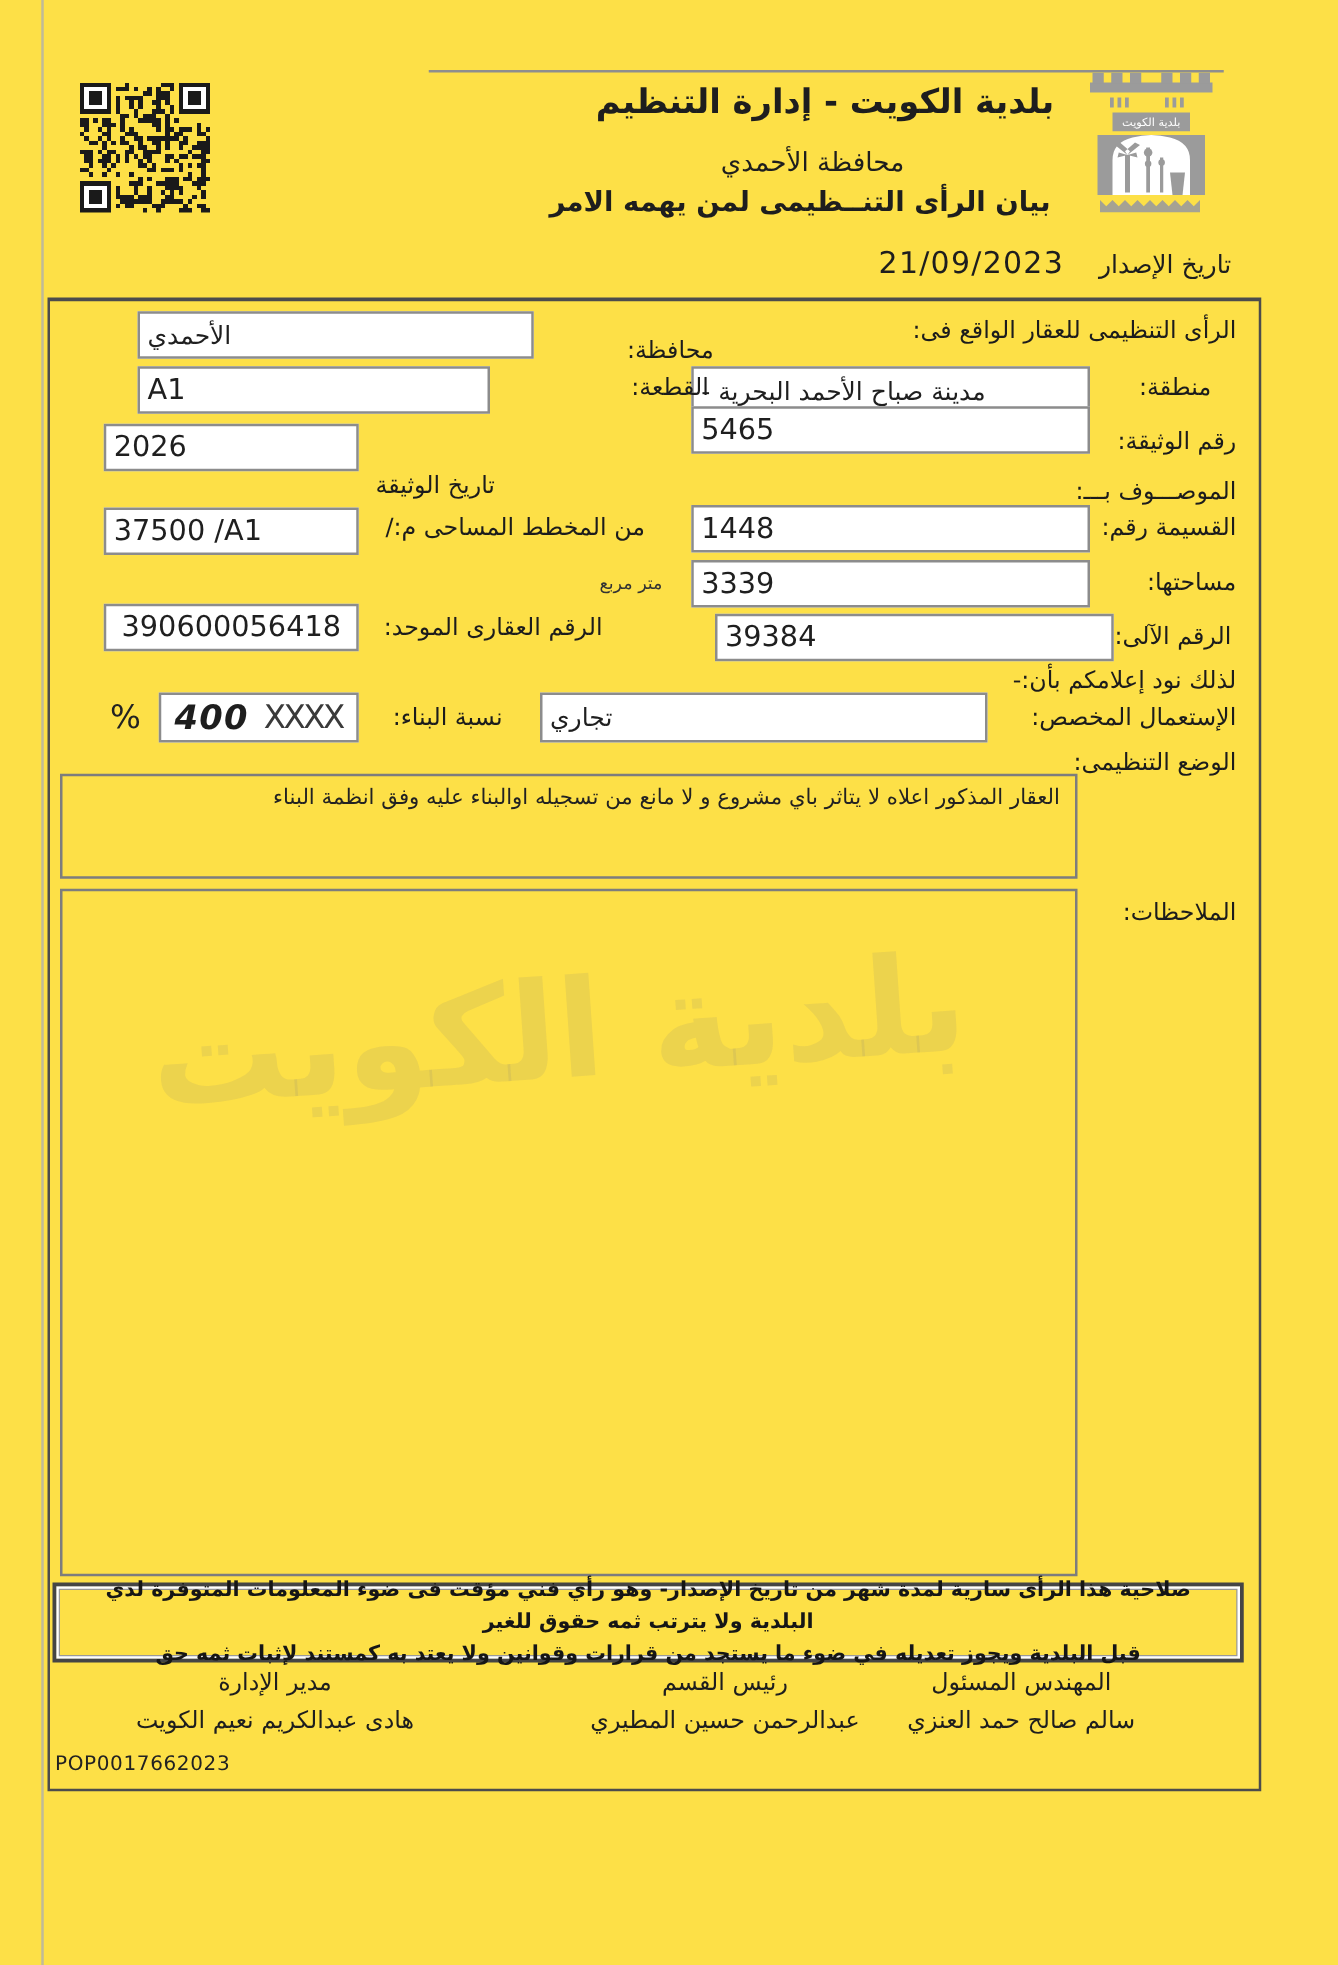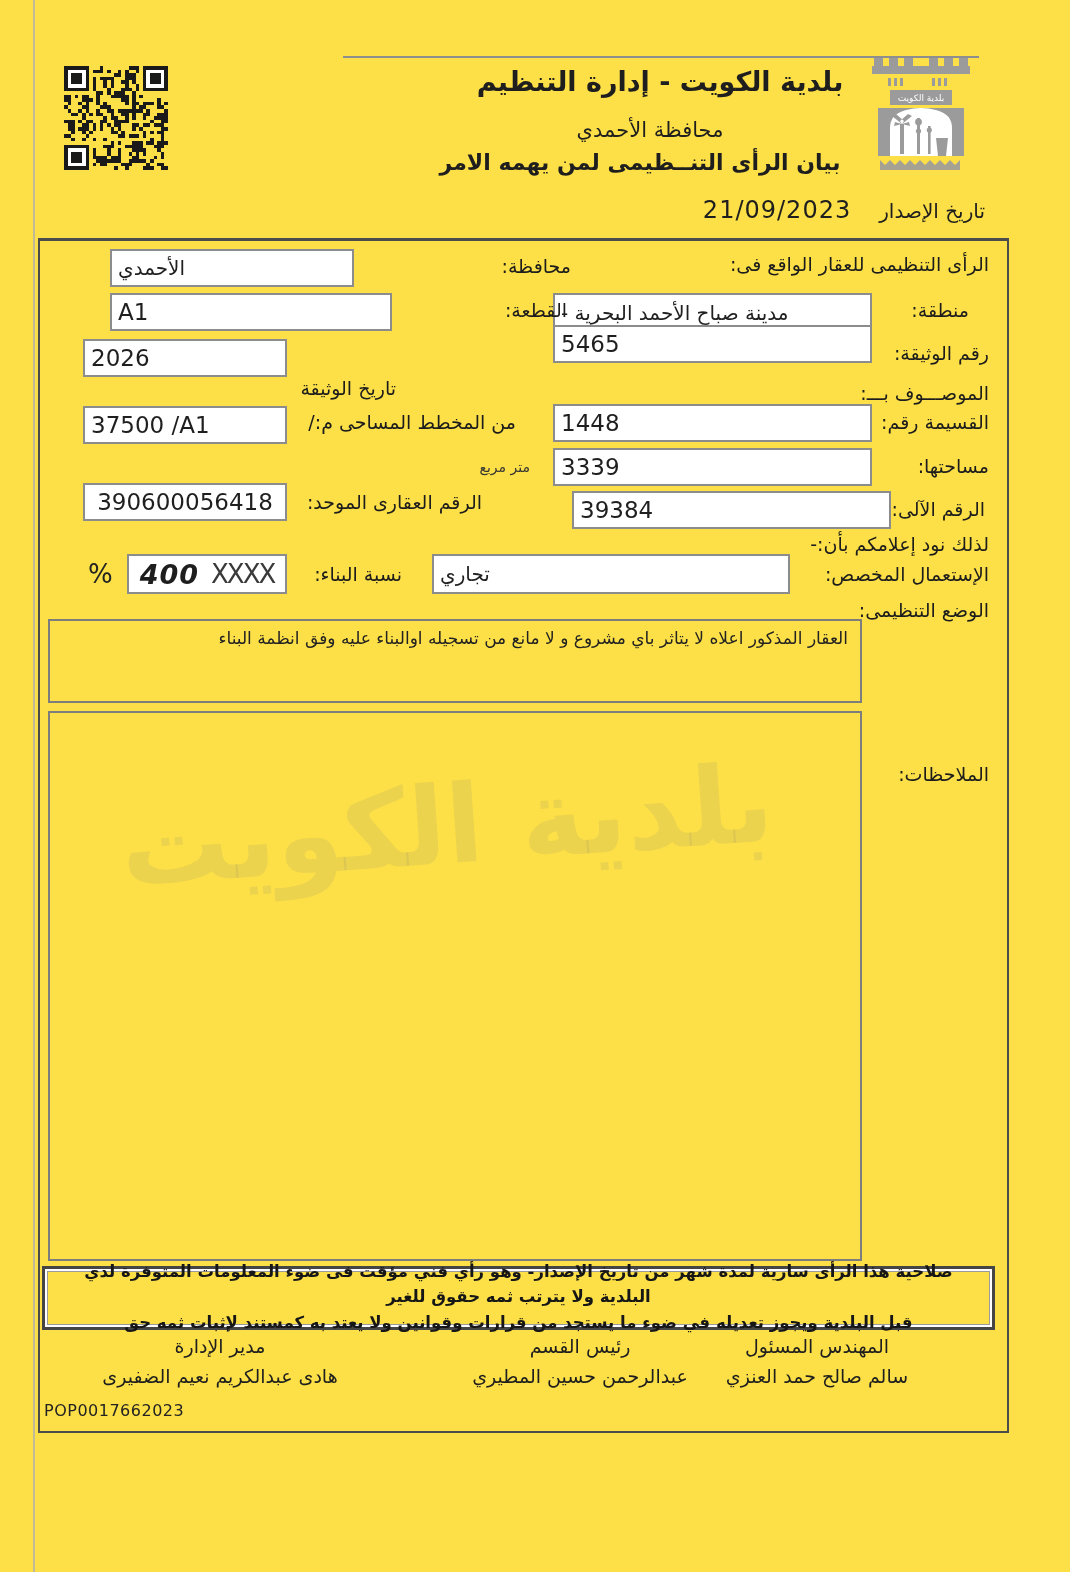--- a/index.html
+++ b/index.html
@@ -402,22 +402,22 @@
   <div class="abs gov-title">محافظة الأحمدي</div>
   <div class="abs doc-title">بيان الرأى التنــظيمى لمن يهمه الامر</div>
   <div class="abs date-row">
     <span class="lab">تاريخ الإصدار</span>
     <span class="val">21/09/2023</span>
   </div>
 
   <div class="abs mainbox" style="position:absolute;">
 
     <div class="lbl" style="right:18px; top:12px;">الرأى التنظيمى للعقار الواقع فى:</div>
-    <div class="lbl" style="right:436px; top:14px;margin-left:20px;">محافظة:</div>
-    <div class="vbox" style="left:70px; top:8px; width:244px; height:38px;">
+    <div class="lbl" style="right:436px; top:28px;margin-left:20px;">محافظة:</div>
+    <div class="vbox" style="left:70px; top:8px; width:317px; height:38px;">
       <span class="ar">الأحمدي</span>
     </div>
 
     <div class="lbl" style="right:38px; top:58px;">منطقة:</div>
     <div class="vbox" style="left:513px; top:52px; width:319px; height:40px;">
       <span class="ar">مدينة صباح الأحمد البحرية -</span>
     </div>
     <div class="lbl" style="right:440px; top:58px;">القطعة:</div>
     <div class="vbox" style="left:70px; top:52px; width:282px; height:38px;">
       <span class="num">A1</span>
@@ -470,39 +470,39 @@
       <span class="ratio-x">XXXX</span>
     </div>
     <div class="percent" style="left:48px; top:318px;">%</div>
 
     <div class="lbl" style="right:18px; top:358px;">الوضع التنظيمى:</div>
 
     <div class="bigbox" style="left:8px; top:378px; width:814px; height:84px;">
       <div class="status-text">العقار المذكور اعلاه لا يتاثر باي مشروع و لا مانع من تسجيله اوالبناء عليه وفق انظمة البناء</div>
     </div>
 
-    <div class="lbl" style="right:18px; top:478px;margin-top:44px;">الملاحظات:</div>
+    <div class="lbl" style="right:18px; top:478px;">الملاحظات:</div>
     <div class="bigbox" style="left:8px; top:470px; width:814px; height:550px;">
       <div class="watermark">بلدية الكويت</div>
     </div>
 
     <div class="disclaimer">
       <div>صلاحية هذا الرأى سارية لمدة شهر من تاريخ الإصدار- وهو رأي فني مؤقت فى ضوء المعلومات المتوفرة لدي البلدية ولا يترتب ثمه حقوق للغير</div>
       <div>قبل البلدية ويجوز تعديله في ضوء ما يستجد من قرارات وقوانين ولا يعتد به كمستند لإثبات ثمه حق</div>
     </div>
 
     <div class="sig" style="right:60px; width:260px;">
       <div class="t">المهندس المسئول</div>
       <div class="n">سالم صالح حمد العنزي</div>
     </div>
     <div class="sig" style="left:400px; width:280px;">
       <div class="t">رئيس القسم</div>
       <div class="n">عبدالرحمن حسين المطيري</div>
     </div>
     <div class="sig" style="left:30px; width:300px;">
       <div class="t">مدير الإدارة</div>
-      <div class="n">هادى عبدالكريم نعيم الضفيرى</div>
+      <div class="n">هادى عبدالكريم نعيم الكويت</div>
     </div>
 
     <div class="refno">POP0017662023</div>
   </div>
 
 </div>
 
 </body></html>

